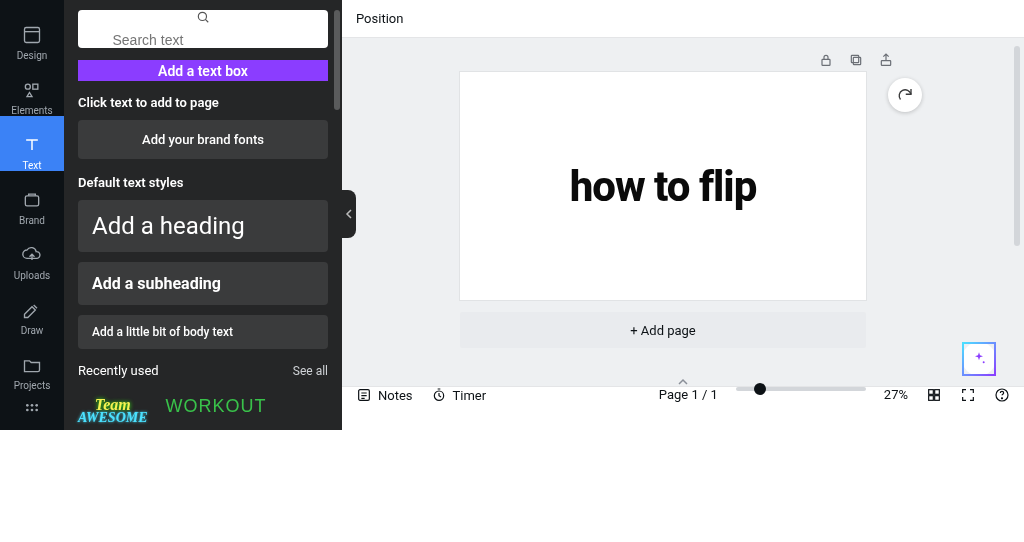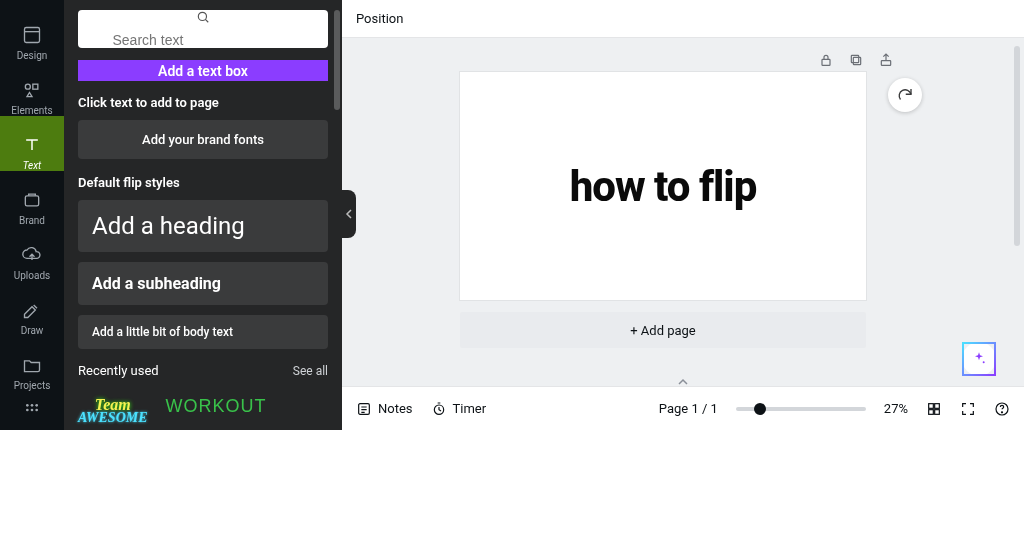--- a/index.html
+++ b/index.html
@@ -2,21 +2,21 @@
 <html><head>
 <meta charset="utf-8">
 <style>
   * { box-sizing: border-box; margin: 0; padding: 0; }
   body { font-family: -apple-system, BlinkMacSystemFont, "Segoe UI", Roboto, sans-serif; background: #fff; width: 1024px; height: 542px; overflow: hidden; position: relative; }
   .app { display: flex; width: 1024px; height: 430px; position: relative; }
 
   
   .rail { width: 64px; background: #0d1216; display: flex; flex-direction: column; align-items: center; padding-top: 6px; }
   .rail-item { width: 64px; height: 56px; display: flex; flex-direction: column; align-items: center; justify-content: flex-end; color: #a0a7ae; cursor: pointer; gap: 4px; }
-  .rail-item.active { background: #4d7c0f; color: #fff; font-style: italic; }
+  .rail-item.active { background: #3b82f6; color: #fff; }
   .rail-item .ic { width: 22px; height: 22px; display:flex; align-items:center; justify-content:center; }
   .rail-item span { font-size: 10px; }
   .rail-more { width:64px; height:40px; display:flex; align-items:center; justify-content:center; color:#a0a7ae; }
 
   
   .panel { width: 278px; background: #252627; color: #fff; display: flex; flex-direction: column; padding: 10px 14px 0 14px; position: relative; overflow:hidden; }
   .search { background: #fff; border-radius: 4px; height: 38px; display: flex; align-items: center; padding: 0 10px; gap: 8px; flex-direction: column; }
   .search input { border: none; outline: none; font-size: 14px; flex: 1; color: #333; }
   .btn-primary { margin-top: 12px; background: #8b3dff; color: #fff; border-radius: 0; height: 38px; display: flex; align-items: center; justify-content: center; font-size: 14px; font-weight: 600; cursor: pointer; }
   .subhdr { font-size: 13px; font-weight: 600; margin-top: 14px; }
@@ -44,21 +44,21 @@
   .page-tools .ic, .float-action { cursor:pointer; }
   .float-action { position:absolute; right:102px; top:40px; width:34px; height:34px; border-radius:50%; background:#fff; box-shadow:0 1px 4px rgba(0,0,0,.2); display:flex; align-items:center; justify-content:center; color:#3a3b3c; }
   .page { position:absolute; left:118px; top:34px; width:406px; height:228px; background:#fff; box-shadow:0 0 0 1px rgba(0,0,0,.05); display:flex; align-items:center; justify-content:center; }
   .page h1 { font-size:42px; font-weight:800; color:#0a0a0a; letter-spacing:-1px; }
   .addpage { position:absolute; left:118px; top:274px; width:406px; height:36px; background:#e9ebee; display:flex; align-items:center; justify-content:center; font-size:13px; color:#0d1216; cursor:pointer; border-radius:2px; }
   .assist { position:absolute; right:28px; bottom:10px; width:34px; height:34px; border-radius:50%; border:2px solid; border-image: linear-gradient(135deg,#4be1ff,#8b3dff) 1; display:flex; align-items:center; justify-content:center; color:#8b3dff; background:#fff; cursor:pointer; box-shadow:0 0 0 2px #fff inset;}
   .stage-scroll { position:absolute; right:4px; top:8px; width:6px; height:200px; background:#d3d6da; border-radius:3px; }
   .drawer-handle { position:absolute; left:50%; transform:translateX(-50%); bottom:0; width:30px; height:8px; display:flex; align-items:center; justify-content:center; color:#8a8f98; font-size:10px;}
 
   
-  .bottom { height:44px; border-top:1px solid #e4e5e7; display:flex; align-items:center; padding:0 14px; gap:18px; font-size:13px; color:#0d1216; background:#fff;}
+  .bottom { height:44px; border-top:1px solid #e4e5e7; display:flex; align-items:flex-start; padding:0 14px; gap:18px; font-size:13px; color:#0d1216; background:#fff;}
   .bottom .item { display:flex; align-items:center; gap:6px; cursor:pointer; }
   .bottom .spacer { flex:1; }
   .slider { width:130px; height:4px; background:#d3d6da; border-radius:2px; position:relative; }
   .slider .knob { position:absolute; left:18px; top:-4px; width:12px; height:12px; background:#0d1216; border-radius:50%; }
   .iconbtn { cursor:pointer; color:#0d1216; display:flex; }
 
   svg { display:block; }
 </style>
 </head>
 <body>
@@ -144,21 +144,21 @@
     <div class="search">
       <svg width="18" height="18" viewBox="0 0 24 24" fill="none" stroke="#555" stroke-width="2">
           <circle cx="11" cy="11" r="7"></circle>
           <path d="M21 21l-5-5"></path>
         </svg>
       <input placeholder="Search text" style="">
     </div>
     <div class="btn-primary">Add a text box</div>
     <div class="subhdr">Click text to add to page</div>
     <div class="btn-dark">Add your brand fonts</div>
-    <div class="subhdr" style="margin-top:16px">Default flip styles</div>
+    <div class="subhdr" style="margin-top:16px">Default text styles</div>
     <div class="btn-dark h1">Add a heading</div>
     <div class="btn-dark h2">Add a subheading</div>
     <div class="btn-dark body">Add a little bit of body text</div>
     <div class="row">
       <span>Recently used</span>
       <span class="link">See all</span>
     </div>
     <div class="recent">
       <div class="col">
         <div class="t1">Team</div>

